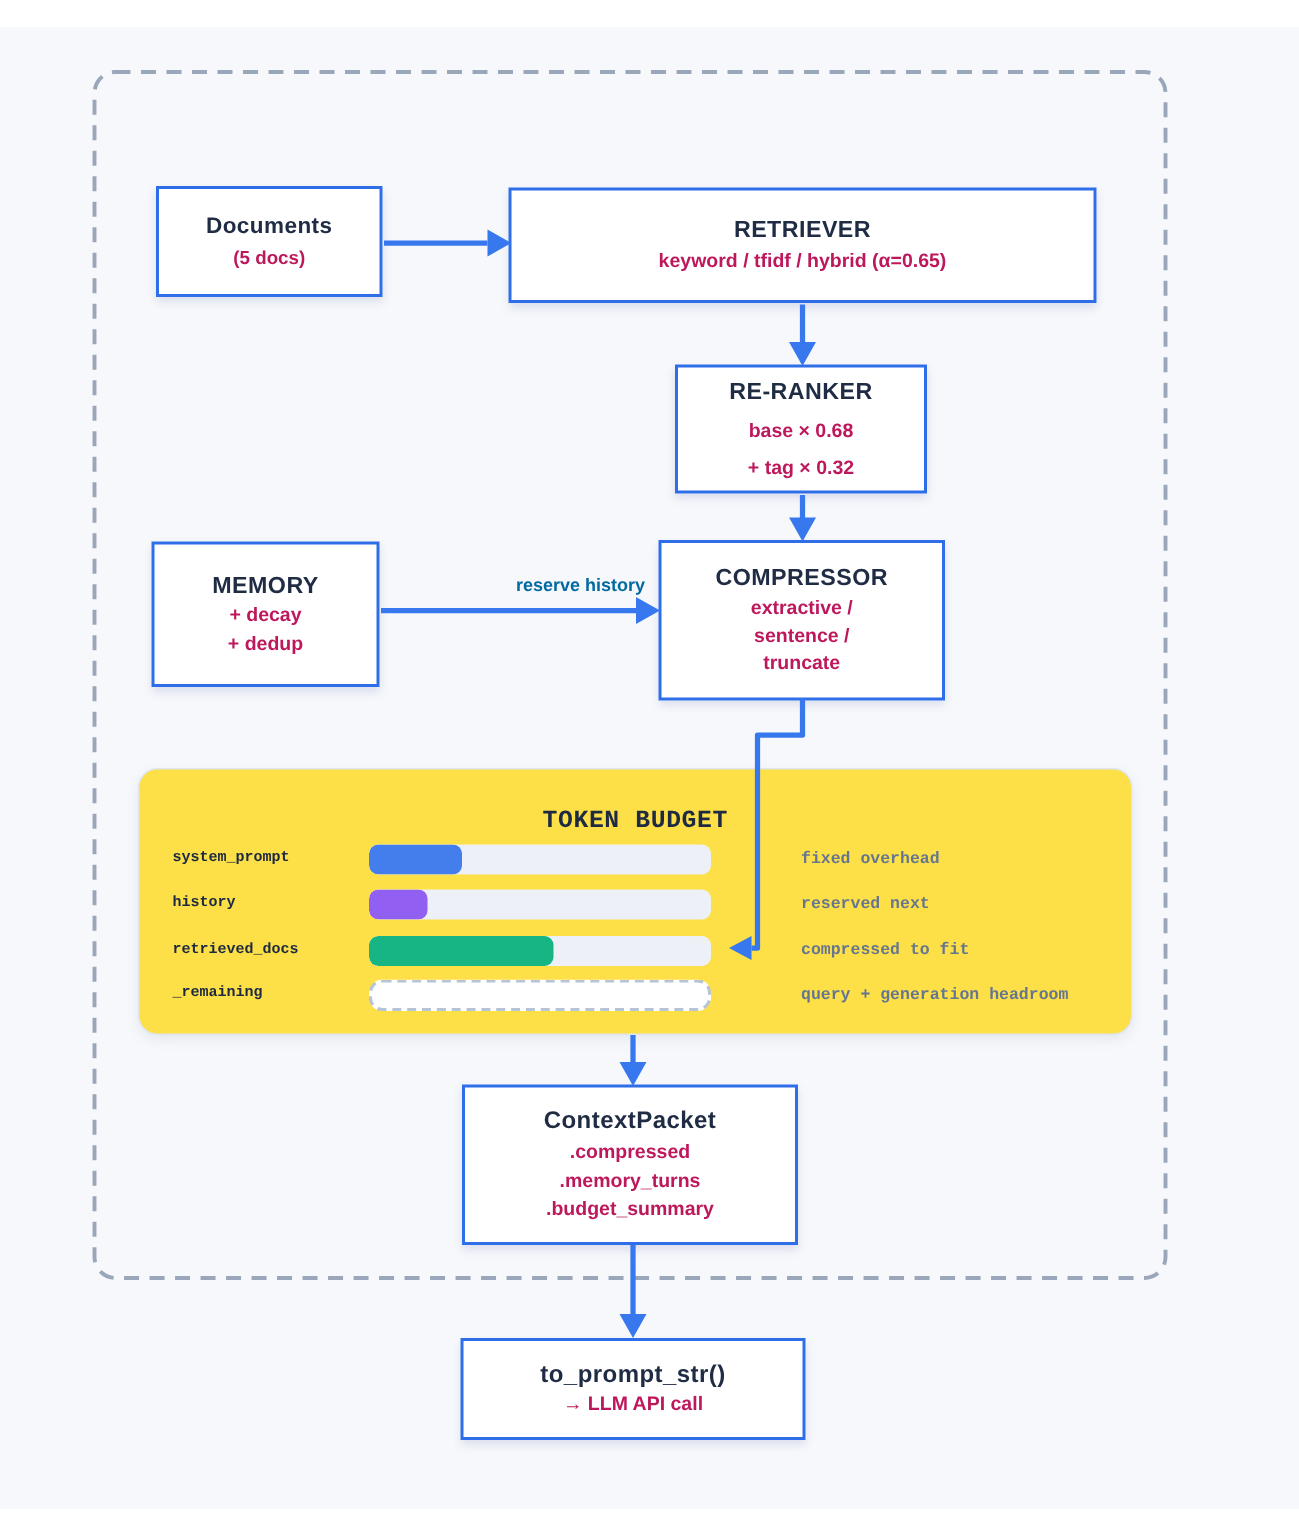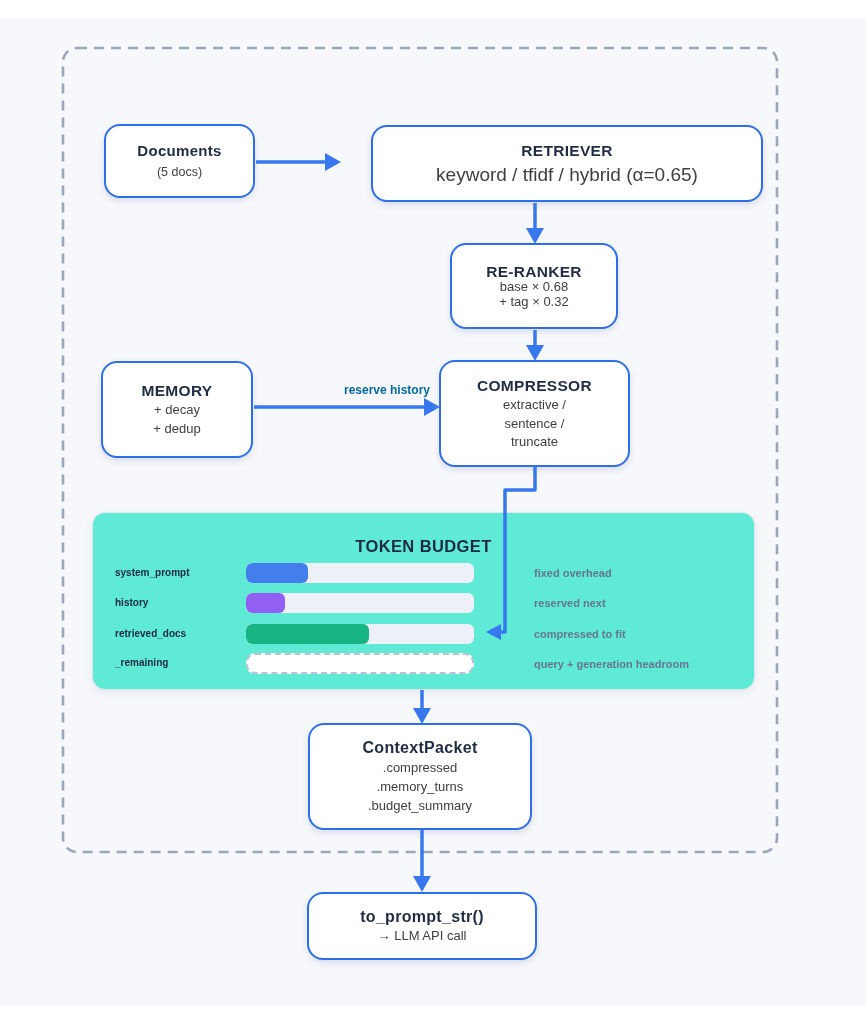--- a/index.html
+++ b/index.html
@@ -1,27 +1,27 @@
 <!DOCTYPE html>
 <html><head>
 <meta charset="utf-8">
 <style>
   html,body{margin:0;padding:0;background:#ffffff;}
   body{font-family:"Liberation Sans","DejaVu Sans",sans-serif;-webkit-font-smoothing:antialiased;}
   .stage{position:relative;width:866px;height:1024px;margin:0 auto;overflow:hidden;background:#ffffff;}
   .canvas-bg{position:absolute;left:0;top:18px;width:866px;height:988px;background:#f7f8fb;}
   .engine-title{position:absolute;left:63px;top:64px;width:714px;text-align:center;
     font-size:21px;font-weight:800;letter-spacing:.5px;color:#1d2a42;}
-  .node{position:absolute;background:#ffffff;border:2.5px solid #2e6ee8;border-radius:16px;
+  .node{position:absolute;background:#ffffff;border:2.5px solid #2e6ee8;border-radius:0;
     box-shadow:0 3px 6px rgba(60,90,160,.16);display:flex;flex-direction:column;
     align-items:center;justify-content:center;gap:5px;box-sizing:border-box;}
   .node-title{font-size:15.5px;font-weight:800;color:#1f2c44;letter-spacing:.3px;line-height:1.1;}
-  .node-sub{font-size:13px;font-weight:400;color:#404040;line-height:1.15;}
-  .budget-panel{position:absolute;left:92px;top:512px;width:663px;height:178px;background:#5eead4;
-    border:1.5px solid #dfe5ef;border-radius:13px;box-shadow:0 3px 8px rgba(100,120,160,.12);box-sizing:border-box;}
+  .node-sub{font-size:13px;font-weight:700;color:#be185d;line-height:1.15;}
+  .budget-panel{position:absolute;left:92px;top:512px;width:663px;height:178px;background:#fde047;
+    border:1.5px solid #dfe5ef;border-radius:13px;box-shadow:0 3px 8px rgba(100,120,160,.12);box-sizing:border-box;font-family:Liberation Mono, monospace;}
   .budget-title{position:absolute;left:0;top:24px;width:100%;text-align:center;
     font-size:16.5px;font-weight:800;color:#1d2a42;letter-spacing:.4px;}
   .row-label{position:absolute;left:22px;font-size:10px;font-weight:800;color:#1c2940;line-height:20px;}
   .row-track{position:absolute;left:153px;width:228px;height:20px;background:#edf0f6;border-radius:6px;overflow:hidden;}
   .bar-fill{height:100%;border-radius:6px;width:0;}
   .row-dashed{position:absolute;left:153px;width:228px;height:21px;border:2px dashed #b7c3d6;
     border-radius:9px;box-sizing:border-box;background:#ffffff;}
   .row-note{position:absolute;left:441px;font-size:11px;font-weight:700;color:#66768f;line-height:20px;white-space:nowrap;}
   .edge-label{position:absolute;left:326px;top:383px;width:122px;text-align:center;
     font-size:12px;font-weight:700;color:#0369a1;}
@@ -32,26 +32,26 @@
 
 <div class="stage">
   <div class="canvas-bg"></div>
 
 
   <div class="node" style="left:104px;top:124px;width:151px;height:74px;">
     <div class="node-title" style="font-size:15px">Documents</div>
     <div class="node-sub" style="font-size:12.5px">(5 docs)</div>
   </div>
 
-  <div class="node" style="left:339px;top:125px;width:392px;height:77px;margin-left:32px;">
+  <div class="node" style="left:339px;top:125px;width:392px;height:77px;">
     <div class="node-title">RETRIEVER</div>
-    <div class="node-sub" style="font-size:19px">keyword / tfidf / hybrid (α=0.65)</div>
+    <div class="node-sub" style="font-size:13px">keyword / tfidf / hybrid (α=0.65)</div>
   </div>
 
-  <div class="node" style="left:450px;top:243px;width:168px;height:86px;gap:0;justify-content:center;">
+  <div class="node" style="left:450px;top:243px;width:168px;height:86px;gap:10px;justify-content:center;">
     <div class="node-title">RE-RANKER</div>
     <div class="node-sub">base × 0.68</div>
     <div class="node-sub">+ tag × 0.32</div>
   </div>
 
   <div class="node" style="left:439px;top:360px;width:191px;height:107px;gap:4px;">
     <div class="node-title">COMPRESSOR</div>
     <div class="node-sub">extractive /</div>
     <div class="node-sub">sentence /</div>
     <div class="node-sub">truncate</div>

